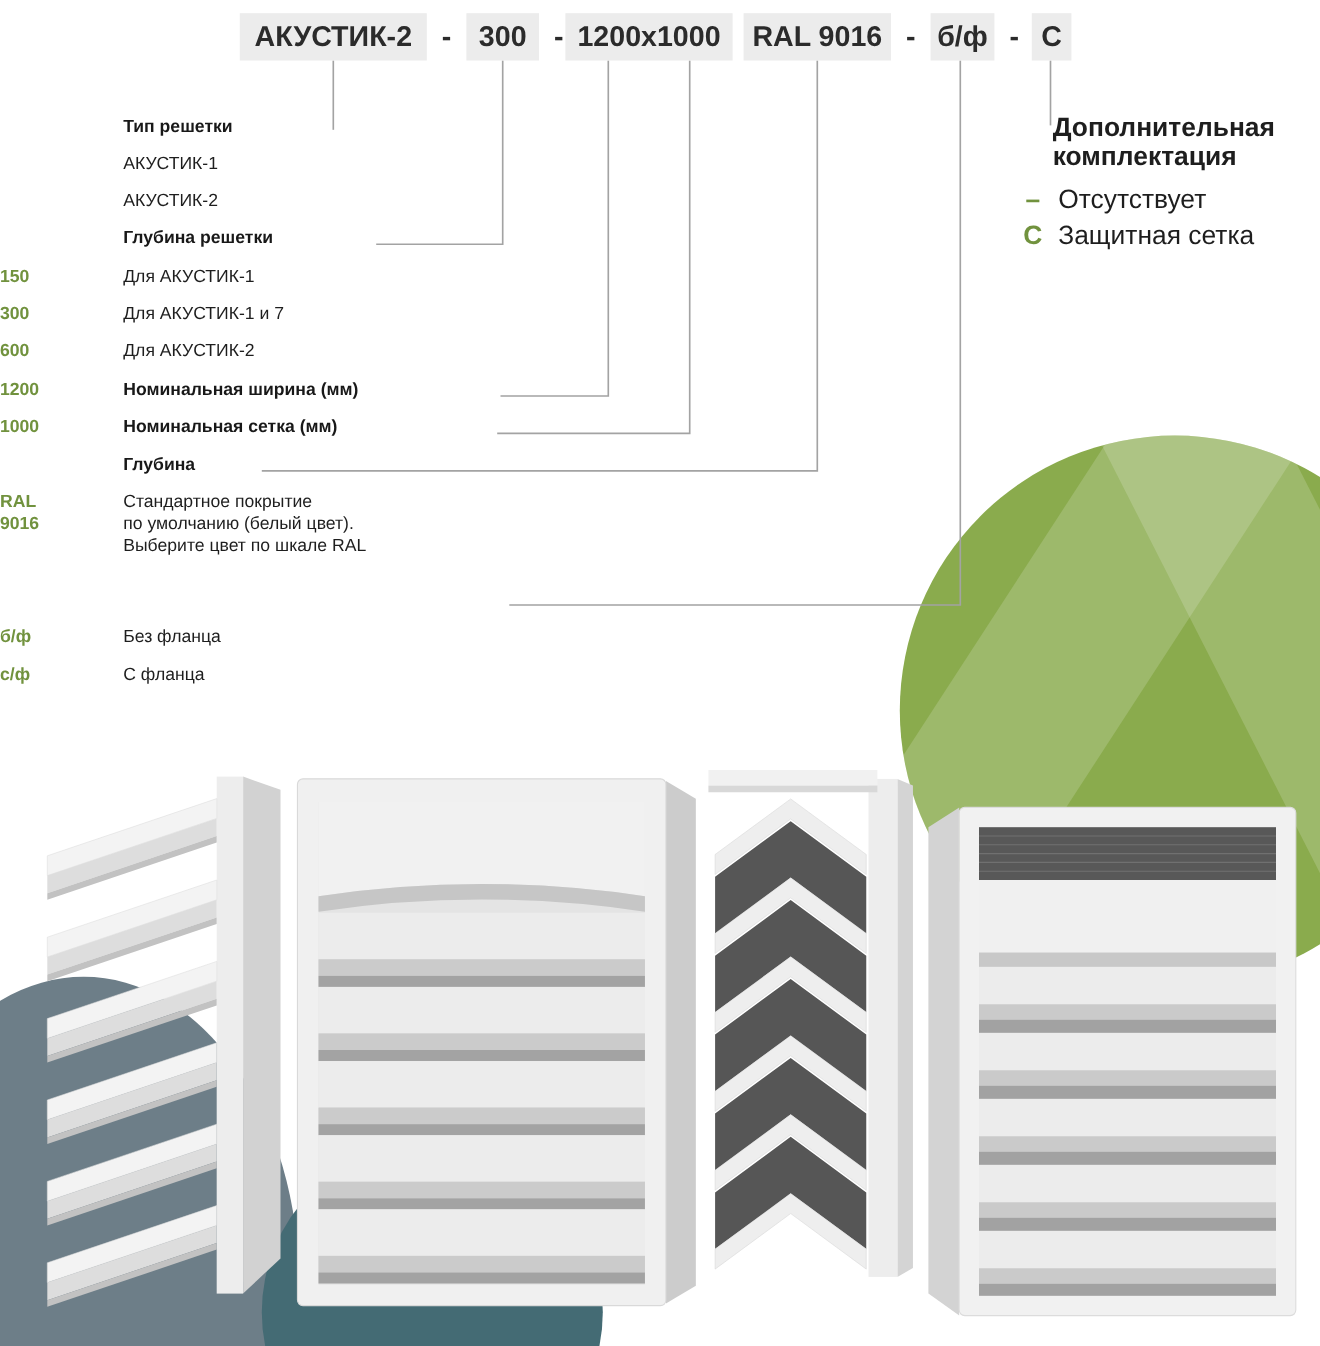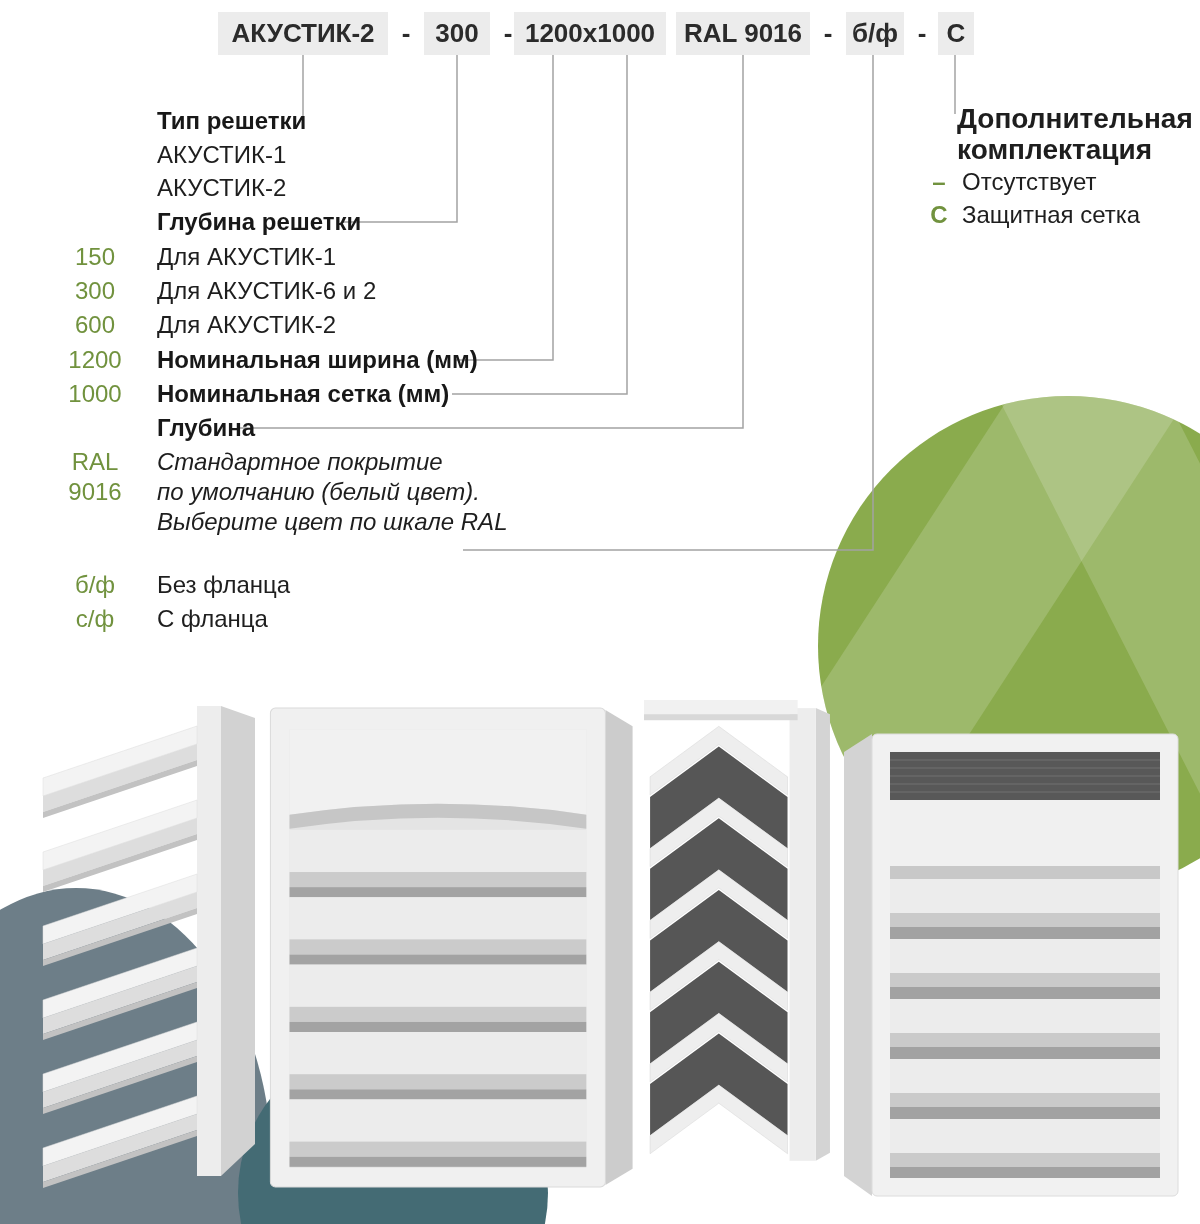--- a/index.html
+++ b/index.html
@@ -18,27 +18,27 @@
   
   .connectors{position:absolute;left:0;top:0;z-index:3;pointer-events:none;}
   .connectors polyline{fill:none;stroke:#a3a3a3;stroke-width:1.5;}
   
   .code-box,.code-dash{
     position:absolute;top:12px;height:43px;line-height:43px;text-align:center;
     font-size:26px;font-weight:bold;color:#2b2b2b;white-space:nowrap;z-index:4;
   }
   .code-box{background:#ececec;}
   
-  .lrow{position:absolute;left:0;display:flex;gap:12px;font-size:24px;line-height:1.25;z-index:4;align-items:flex-start;margin-left:45px;}
-  .val{width:100px;text-align:center;color:#71923e;font-weight:normal;flex:none;}
+  .lrow{position:absolute;left:0;display:flex;gap:12px;font-size:16px;line-height:1.25;z-index:4;align-items:flex-start;}
+  .val{width:100px;text-align:left;color:#71923e;font-weight:bold;flex:none;}
   .txt{white-space:nowrap;}
   .bold{font-weight:bold;color:#181818;}
   .stack span{display:block;}
-  .txt .stack-line{display:block;white-space:nowrap;font-style:italic;}
-  .rheading{position:absolute;font-size:28px;font-weight:bold;line-height:1.1;z-index:4;}
+  .txt .stack-line{display:block;white-space:nowrap;}
+  .rheading{position:absolute;font-size:24px;font-weight:bold;line-height:1.1;z-index:4;}
   .rheading span{display:block;}
   .rrow{position:absolute;left:926px;display:flex;gap:10px;font-size:24px;z-index:4;align-items:baseline;}
   .rval{width:26px;text-align:center;color:#71923e;font-weight:bold;flex:none;}
   
   .product{position:absolute;z-index:2;}
 </style>
 </head>
 <body>
 
 <div id="canvas">
@@ -86,21 +86,21 @@
   <div class="lrow" style="top:207px">
     <span class="val"></span>
     <span class="txt bold">Глубина решетки</span>
   </div>
   <div class="lrow" style="top:242px">
     <span class="val">150</span>
     <span class="txt">Для АКУСТИК-1</span>
   </div>
   <div class="lrow" style="top:276px">
     <span class="val">300</span>
-    <span class="txt">Для АКУСТИК-6 и 2</span>
+    <span class="txt">Для АКУСТИК-1 и 7</span>
   </div>
   <div class="lrow" style="top:310px">
     <span class="val">600</span>
     <span class="txt">Для АКУСТИК-2</span>
   </div>
   <div class="lrow" style="top:345px">
     <span class="val">1200</span>
     <span class="txt bold">Номинальная ширина (мм)</span>
   </div>
   <div class="lrow" style="top:379px">

